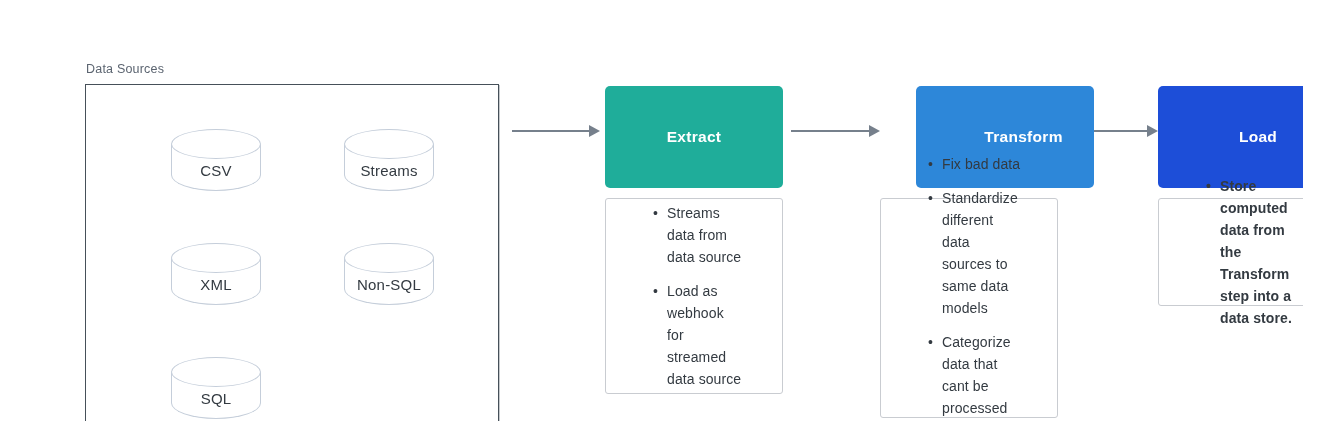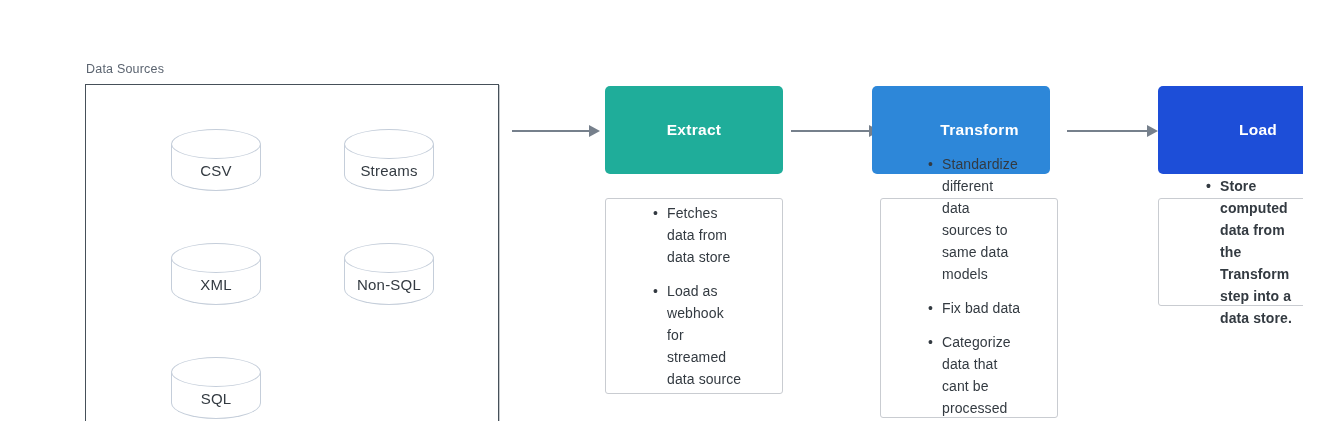--- a/index.html
+++ b/index.html
@@ -83,32 +83,32 @@
     border-bottom: 6px solid transparent;
   }
   .arrow-1 { left: 464px; width: 78px; }
   .arrow-2 { left: 743px; width: 79px; }
   .arrow-3 { left: 1019px; width: 81px; }
 
   
   .stage {
     position: absolute;
     top: 38px;
-    width: 178px; height: 88px;
+    width: 178px; height: 102px;
     border-radius: 5px;
     display: flex; align-items: center; justify-content: center;
   }
   .stage-label {
     color: #ffffff;
     font-size: 15.5px;
     font-weight: 600;
     letter-spacing: .3px;
   }
   .stage-extract   { left: 557px; }
-  .stage-transform { left: 824px; padding-left: 37px; }
+  .stage-transform { left: 868px; padding-left: 37px; }
   .stage-load      { left: 1110px; }
 
   
   .note {
     position: absolute;
     top: 150px;
     width: 178px;
     border: 1px solid #C9CCD1;
     border-radius: 3px;
     background: #ffffff;
@@ -184,28 +184,28 @@
   </div>
   <div class="stage stage-transform" style="background: rgb(45, 135, 217);">
     <span class="stage-label">Transform</span>
   </div>
   <div class="stage stage-load" style="background: #1d4ed8; padding-left: 22px;">
     <span class="stage-label">Load</span>
   </div>
 
   <div class="note note-extract">
     <ul>
-      <li>Fetches data from data store</li>
+      <li>Streams data from data source</li>
       <li>Load as webhook for streamed data source</li>
     </ul>
   </div>
   <div class="note note-transform">
     <ul>
+      <li>Fix bad data</li>
       <li>Standardize different data sources to same data models</li>
-      <li>Fix bad data</li>
       <li>Categorize data that cant be processed for store analysis</li>
     </ul>
   </div>
   <div class="note note-load">
     <ul>
       <li>Store computed data from the Transform step into a data store.</li>
     </ul>
   </div>
 
 </div>

